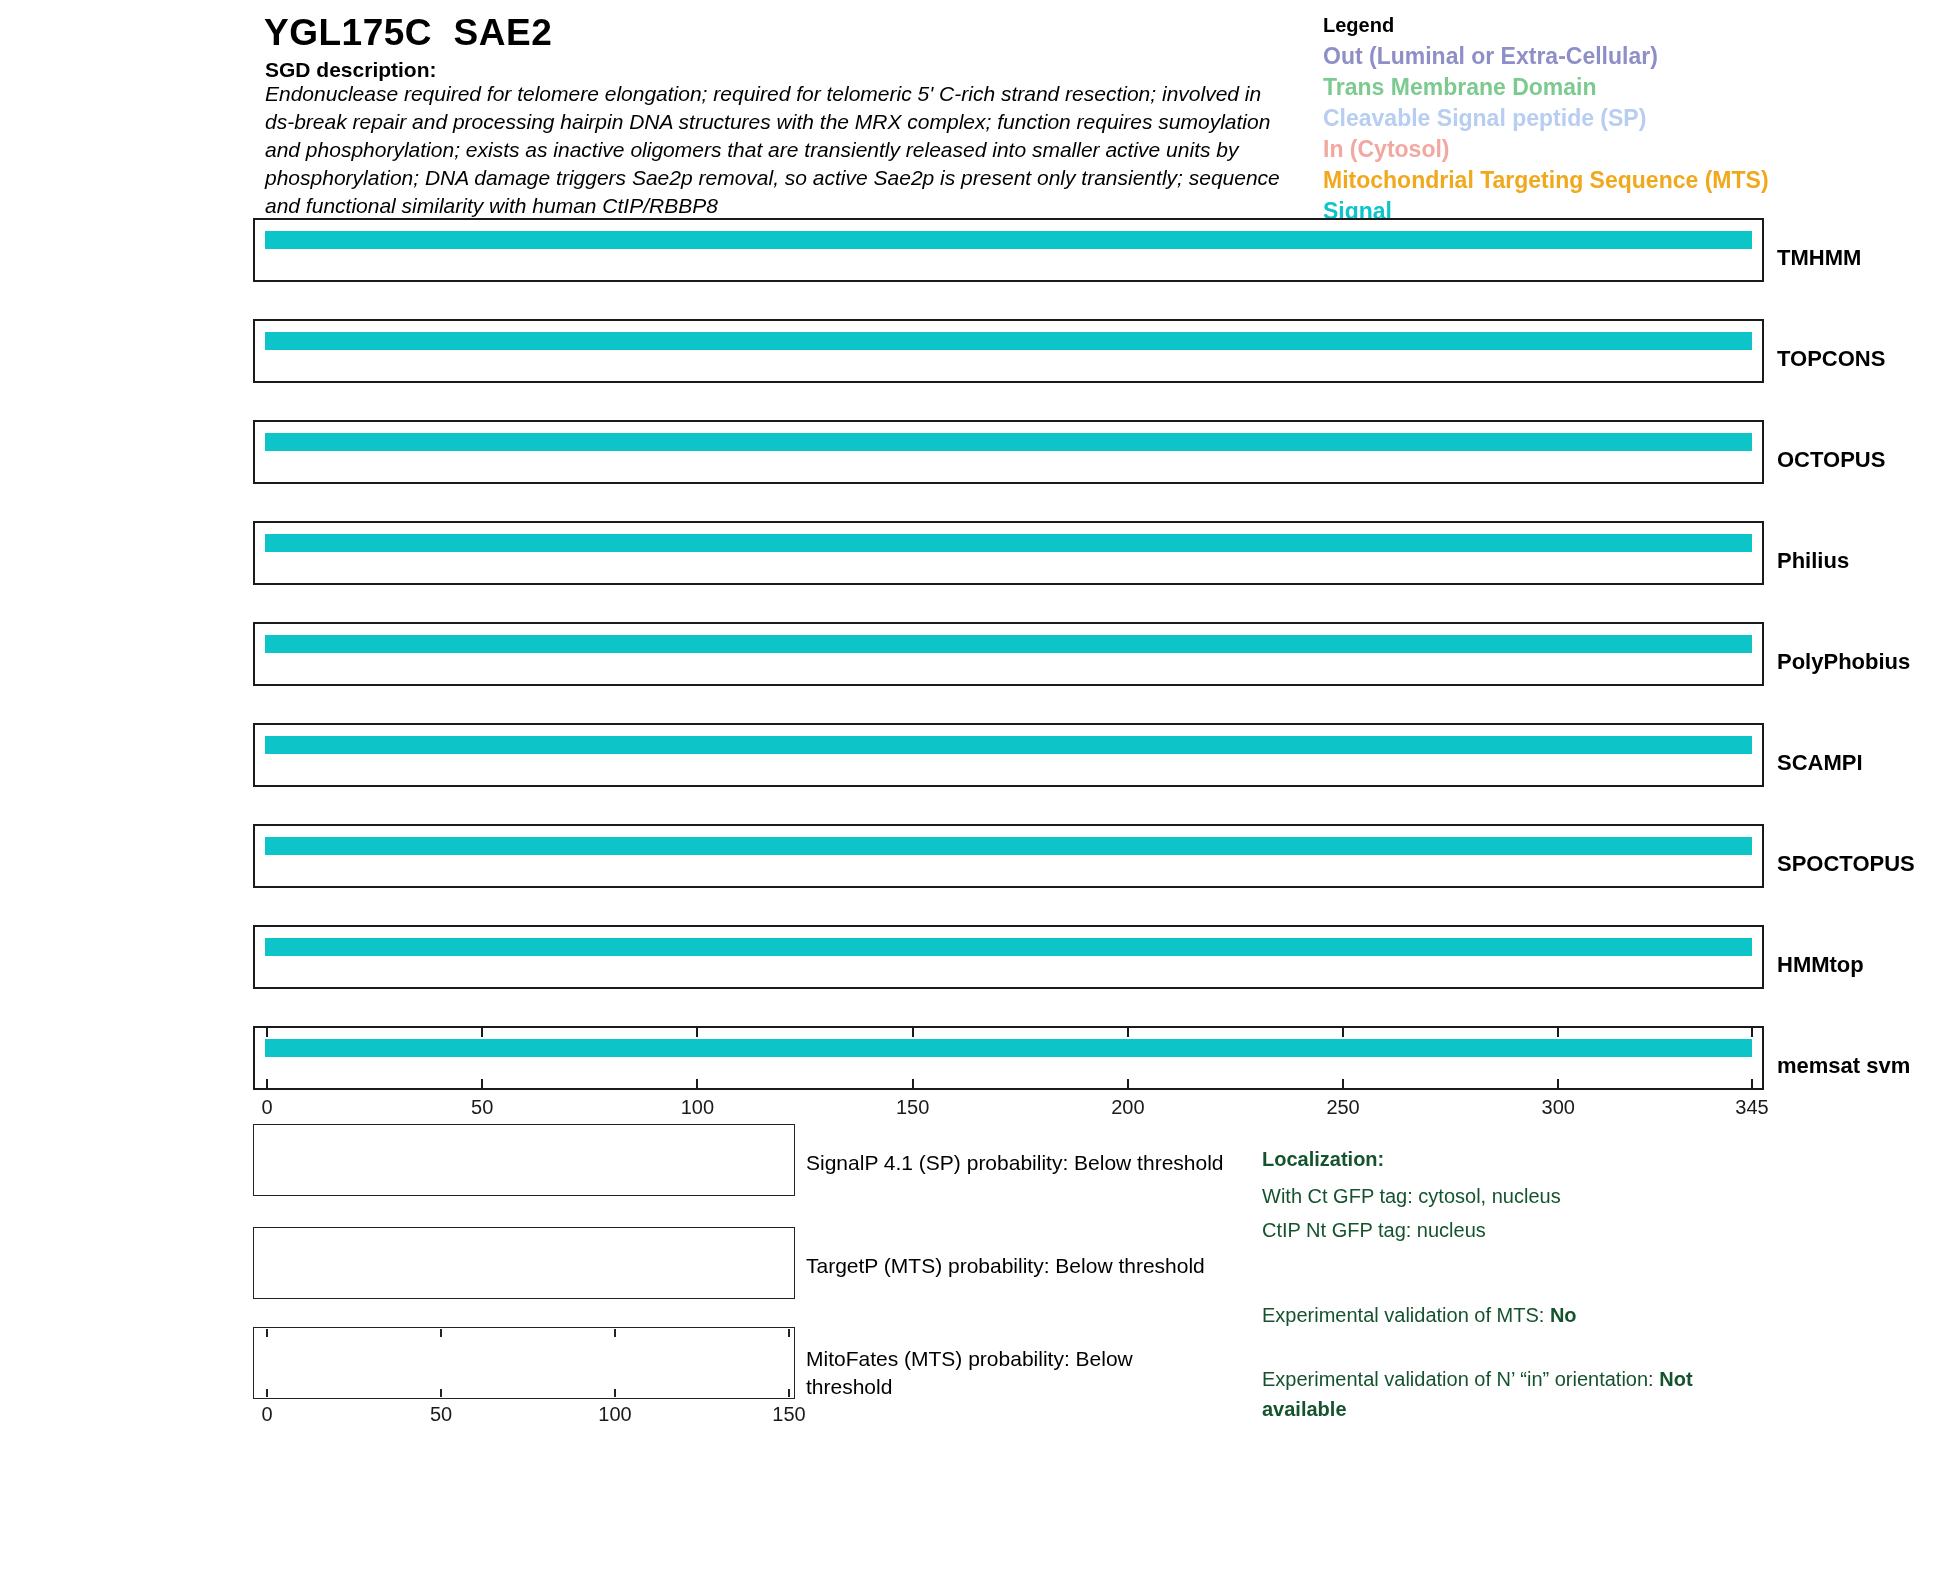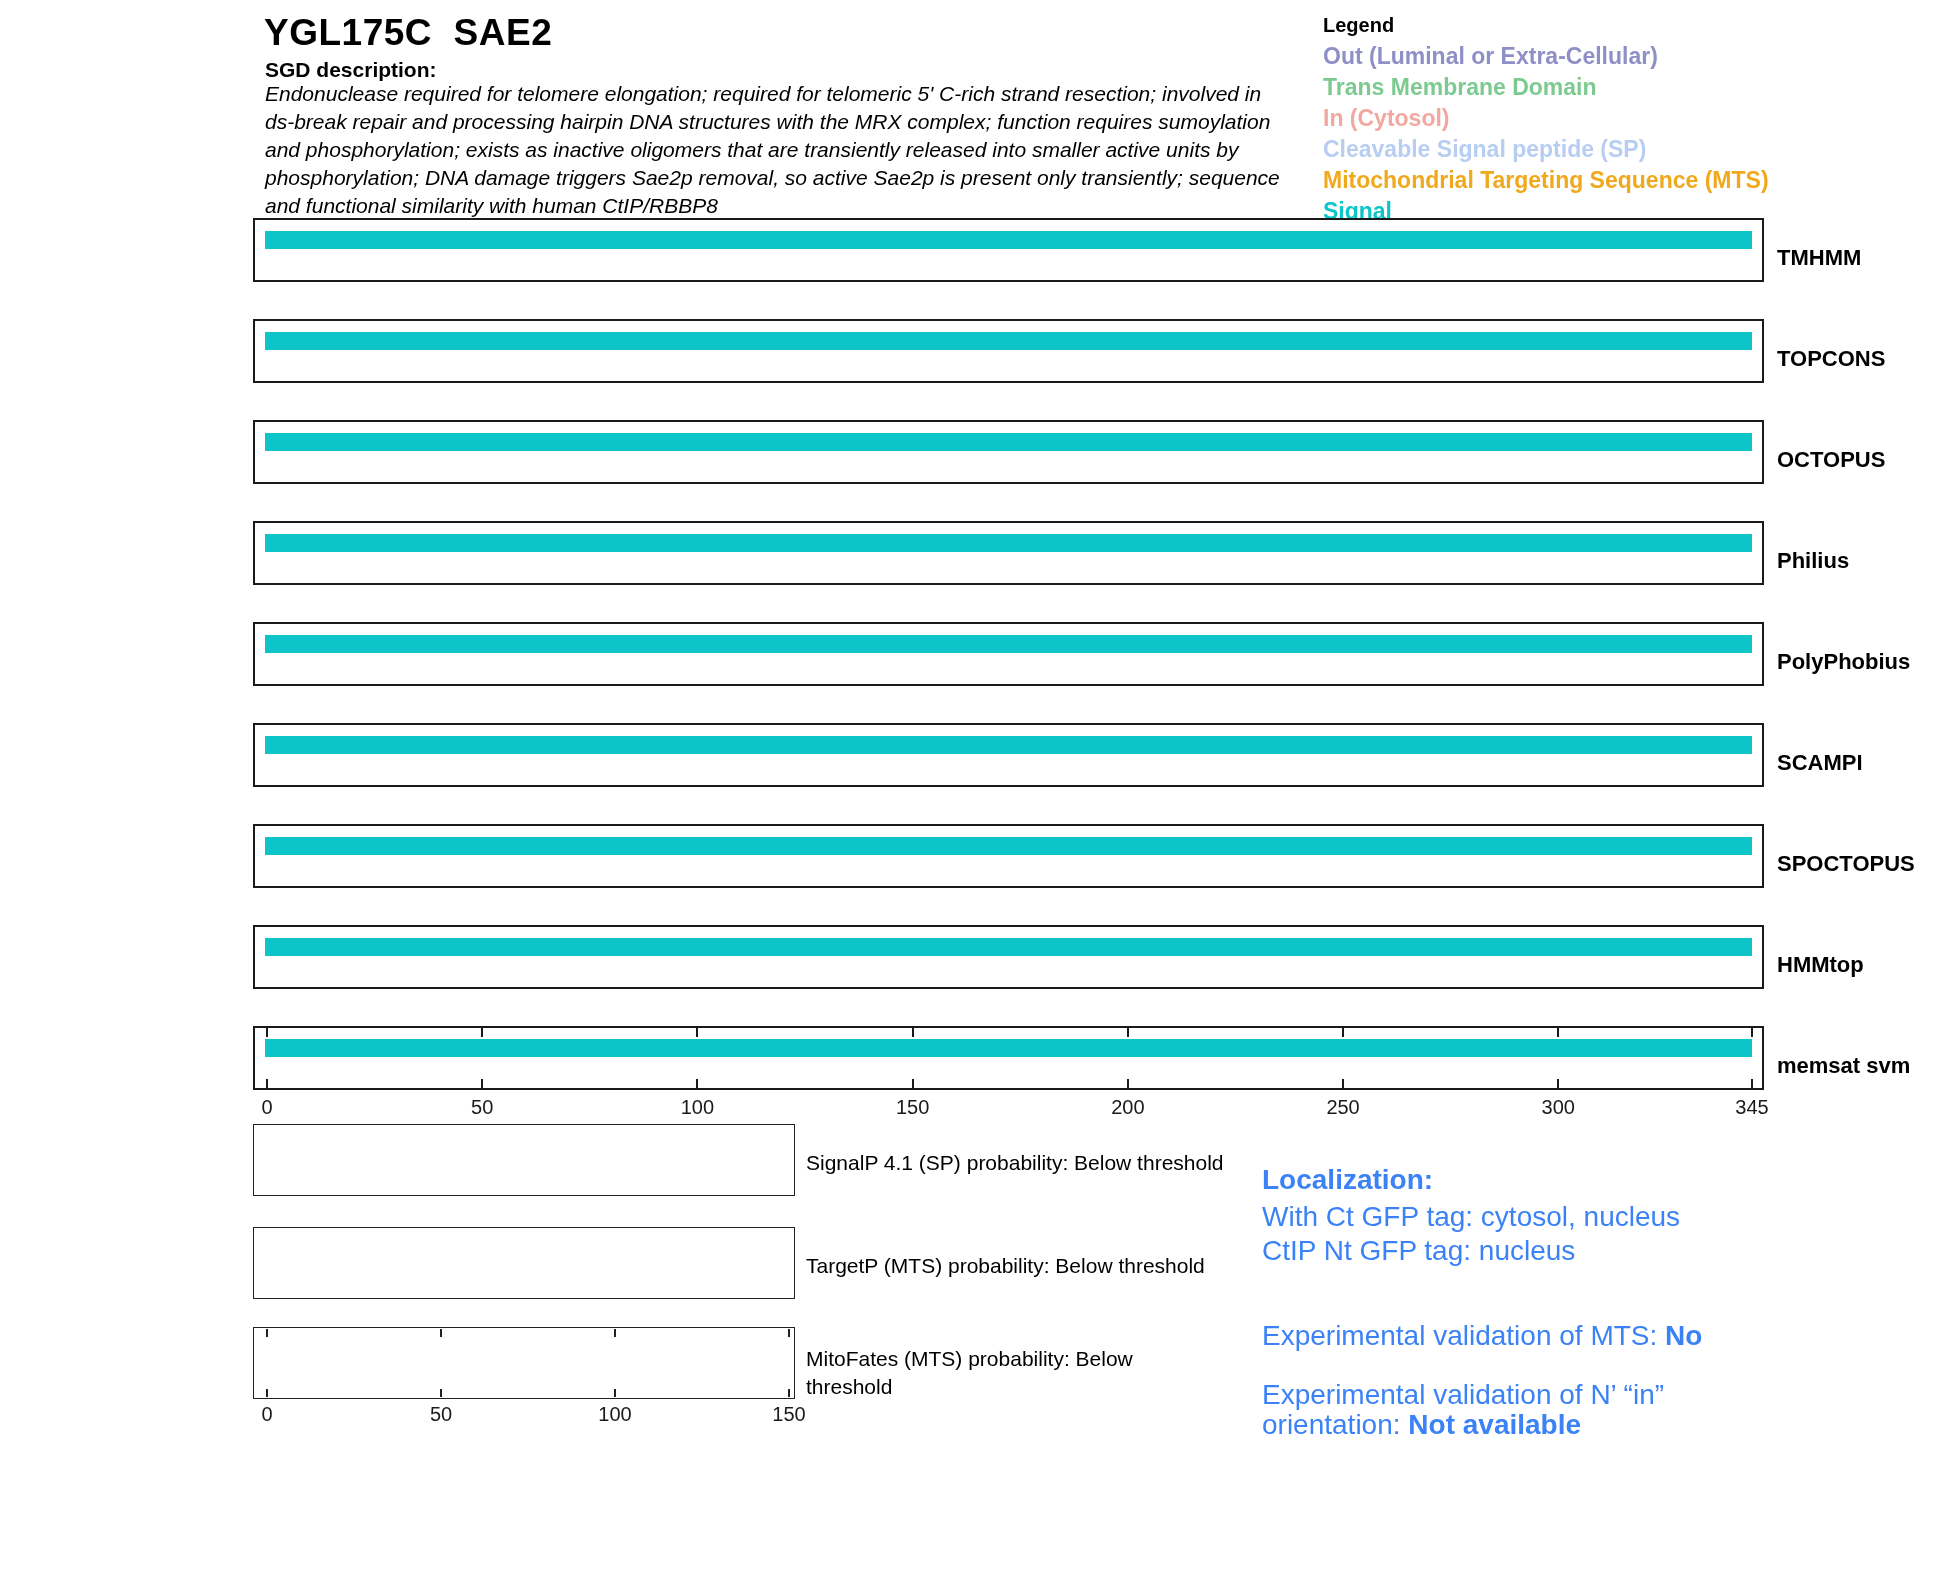--- a/index.html
+++ b/index.html
@@ -52,43 +52,43 @@
   .prob-box{
     box-sizing:border-box;
     left:253px;width:542px;height:72px;
     border:1.5px solid #222;background:#fff;
   }
   .prob-tick{width:1.5px;height:8px;background:#222;}
   .prob-label{
     left:806px;font-size:21px;color:#000;line-height:28px;
   }
   
-  .info{font-size:28px;color:#3b82f6;white-space:pre-wrap;margin-top:16px;}
+  .info{font-size:20px;color:#14532d;white-space:pre-wrap;}
   .info b{font-weight:bold;}
   #loc-title{font-weight:bold;}
 </style>
 </head>
 <body>
 
 <div id="page">
 
   <div class="abs" id="main-title">YGL175C  SAE2</div>
   <div class="abs" id="sgd-label">SGD description:</div>
   <div class="abs" id="sgd-text">Endonuclease required for telomere elongation; required for telomeric 5' C-rich strand resection; involved in
 ds-break repair and processing hairpin DNA structures with the MRX complex; function requires sumoylation
 and phosphorylation; exists as inactive oligomers that are transiently released into smaller active units by
 phosphorylation; DNA damage triggers Sae2p removal, so active Sae2p is present only transiently; sequence
 and functional similarity with human CtIP/RBBP8</div>
 
   <div class="abs" id="legend">
     <div id="legend-title">Legend</div>
     <div class="legend-item" style="color: rgb(143, 143, 199);">Out (Luminal or Extra-Cellular)</div>
     <div class="legend-item" style="color: rgb(125, 202, 144);">Trans Membrane Domain</div>
+    <div class="legend-item" style="color: rgb(183, 205, 242);">Cleavable Signal peptide (SP)</div>
     <div class="legend-item" style="color: rgb(242, 168, 161);">In (Cytosol)</div>
-    <div class="legend-item" style="color: rgb(183, 205, 242);">Cleavable Signal peptide (SP)</div>
     <div class="legend-item" style="color: rgb(240, 168, 28);">Mitochondrial Targeting Sequence (MTS)</div>
     <div class="legend-item" style="color: rgb(13, 197, 201);">Signal</div>
   </div>
 
   <div id="tracks-area"></div>
 
   <div id="prob-area"></div>
 
   <div class="abs info" id="loc-title" style="left:1262px;top:1148px;">Localization:</div>
   <div class="abs info" style="left:1262px;top:1185px;">With Ct GFP tag: cytosol, nucleus</div>

